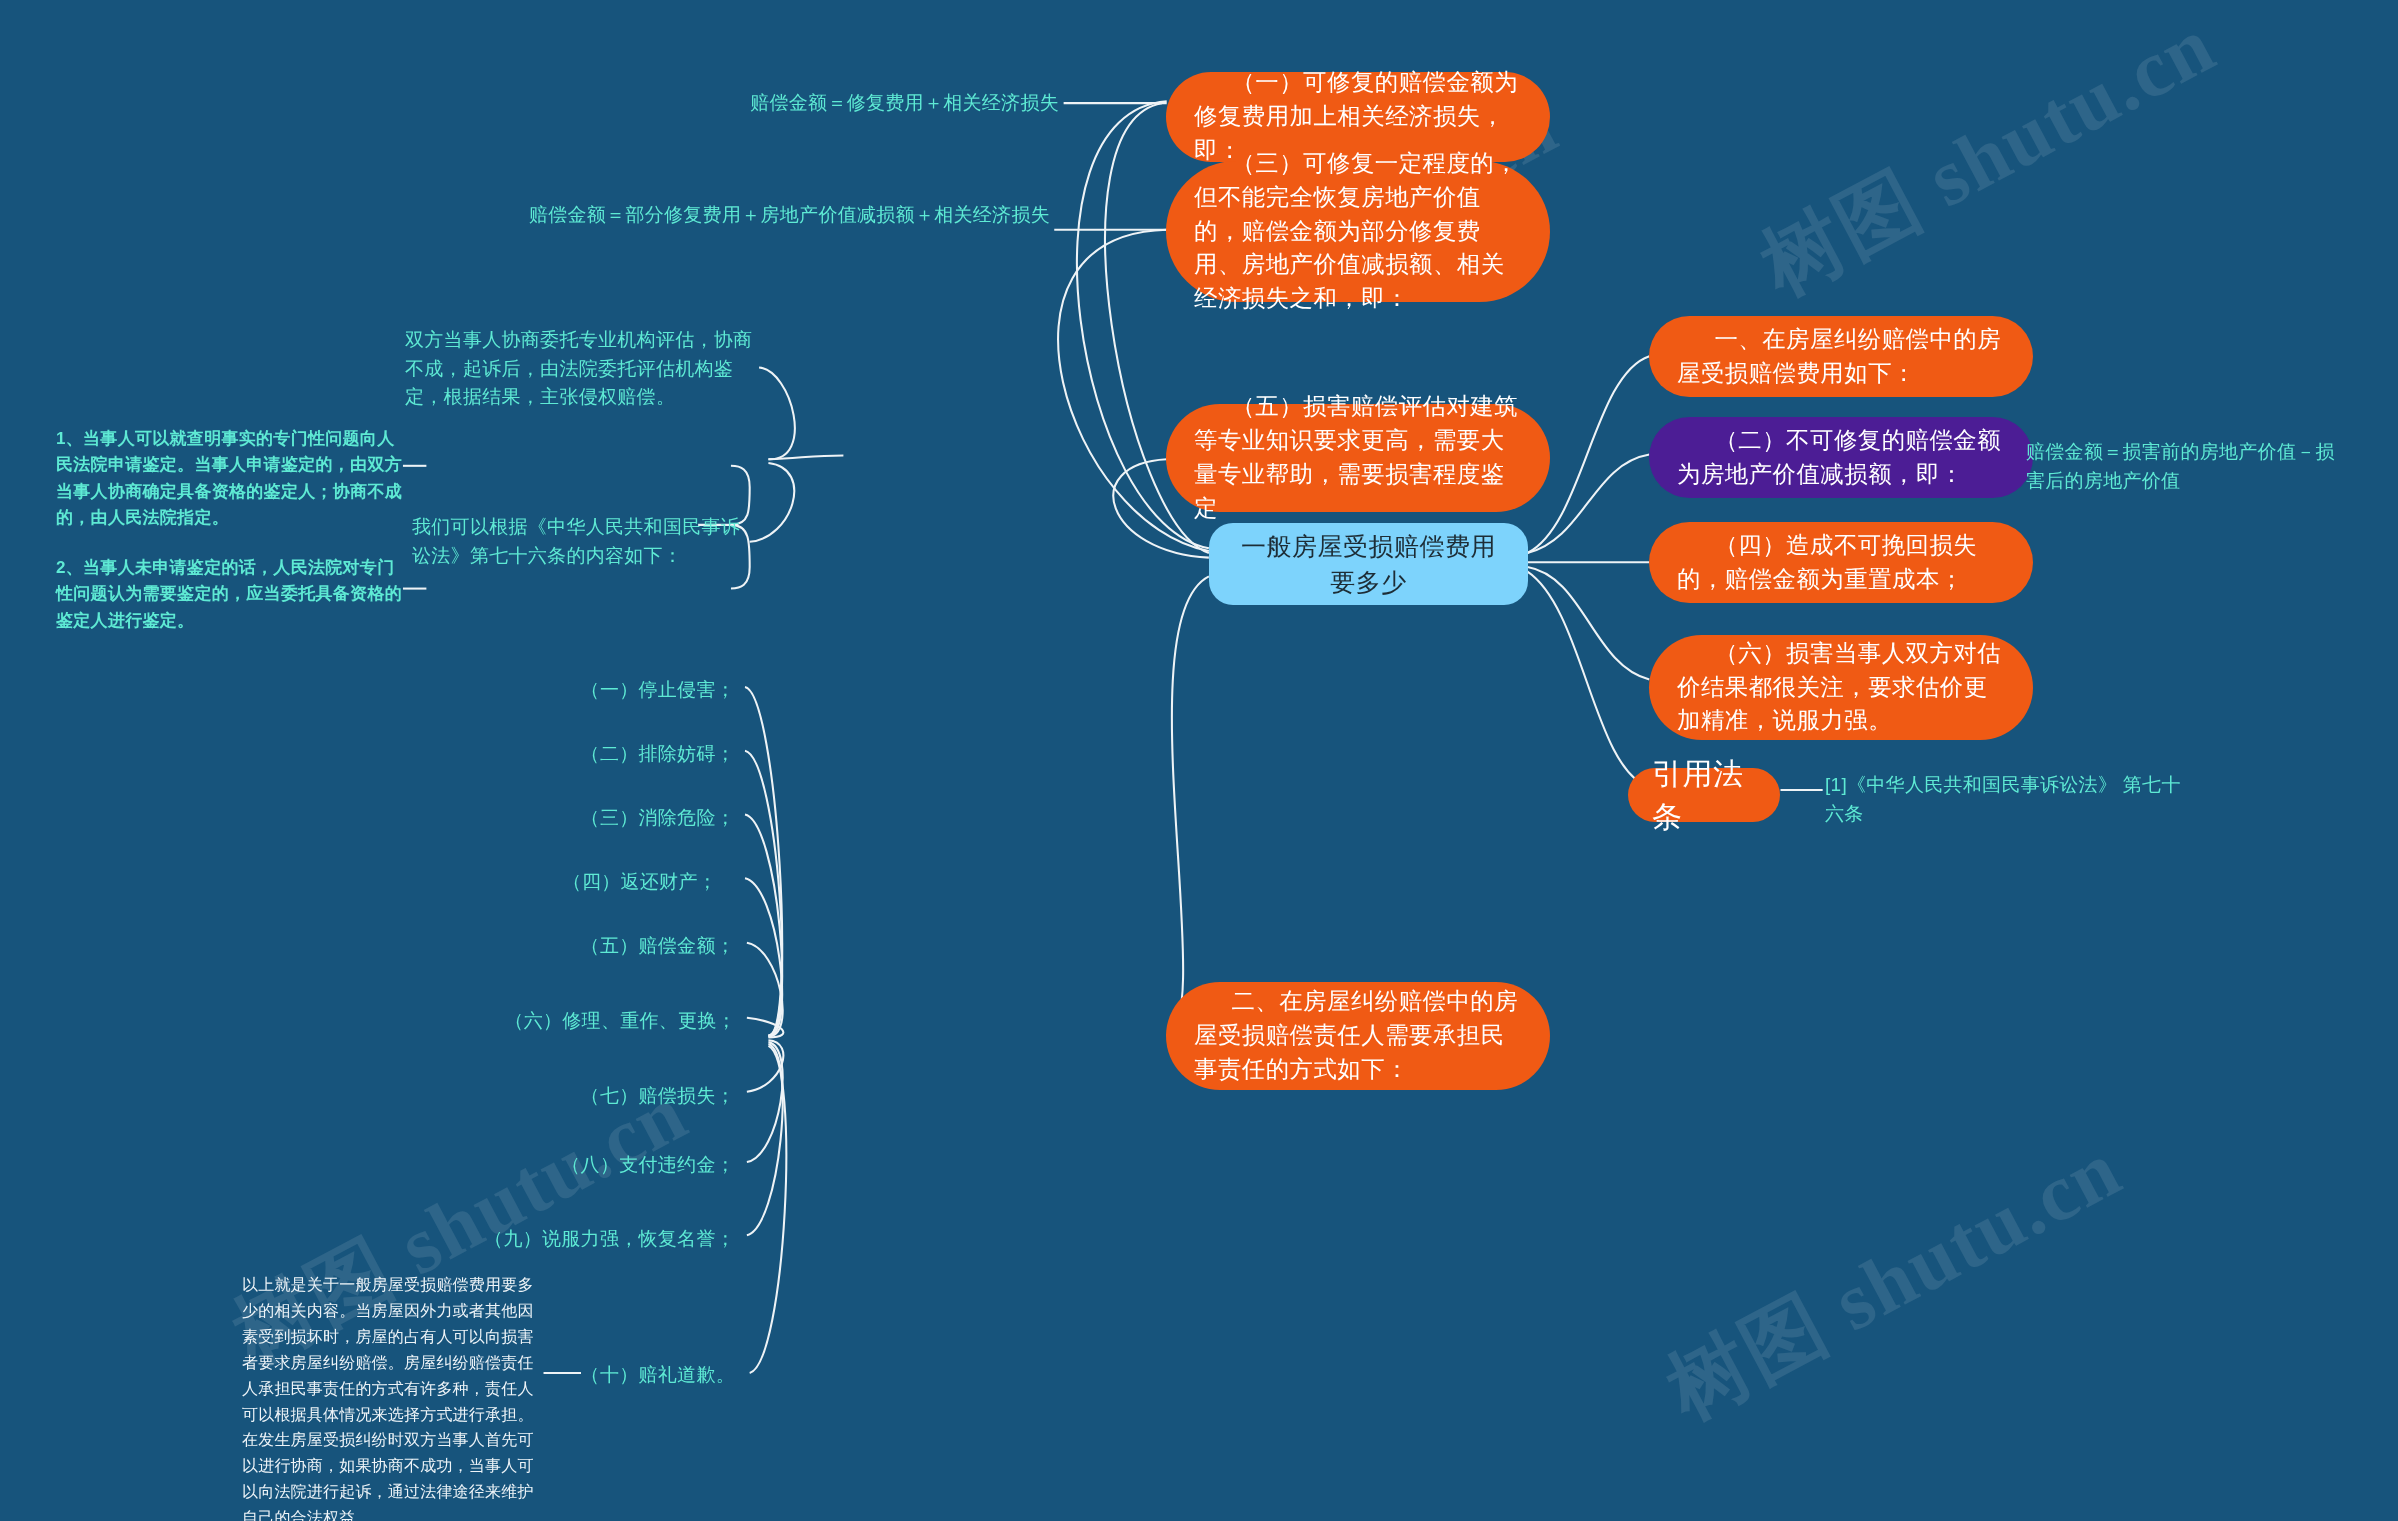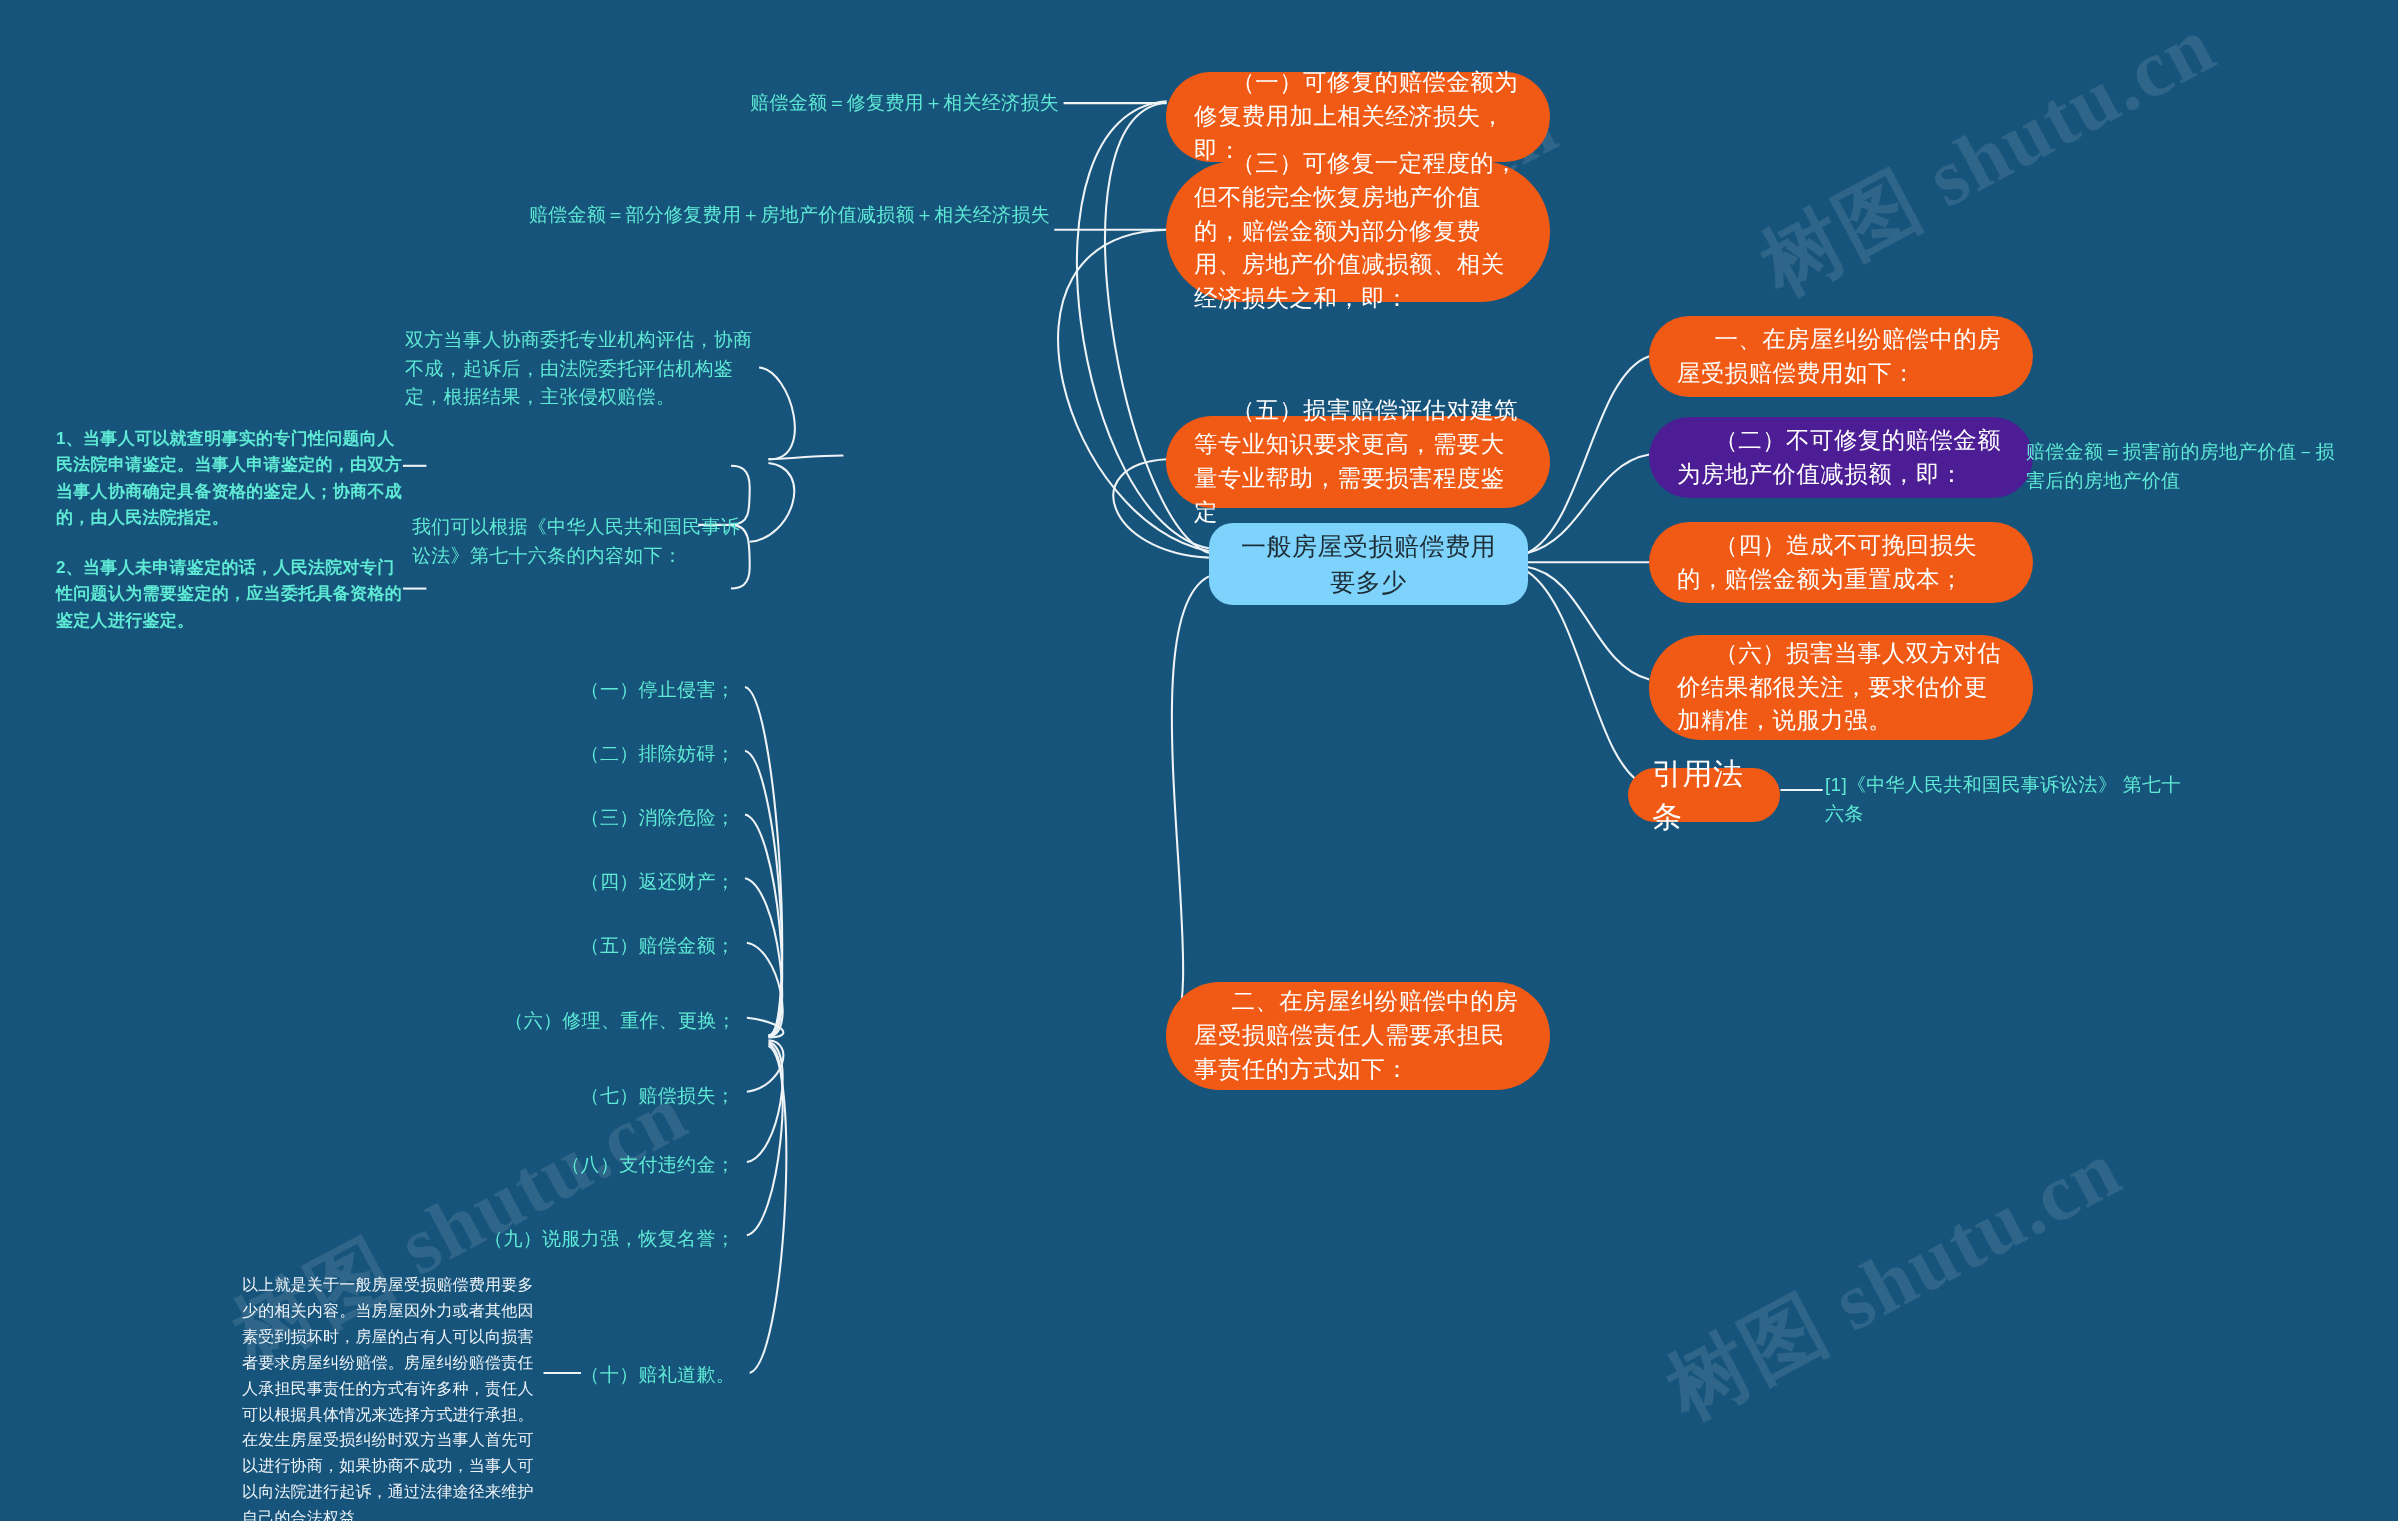--- a/index.html
+++ b/index.html
@@ -120,28 +120,28 @@
 
   <div class="lbl" style="left:412px;top:513px;width:337px;">我们可以根据《中华人民共和国民事诉讼法》第七十六条的内容如下：</div>
 
   <div class="lbl tiny" style="left:56px;top:426px;width:347px;">1、当事人可以就查明事实的专门性问题向人民法院申请鉴定。当事人申请鉴定的，由双方当事人协商确定具备资格的鉴定人；协商不成的，由人民法院指定。</div>
   <div class="lbl tiny" style="left:56px;top:555px;width:347px;">2、当事人未申请鉴定的话，人民法院对专门性问题认为需要鉴定的，应当委托具备资格的鉴定人进行鉴定。</div>
 
   <div class="node" style="left: 1166px; top: 72px; width: 384px; height: 90px; background: rgb(240, 90, 20);">（一）可修复的赔偿金额为修复费用加上相关经济损失，即：</div>
 
   <div class="node" style="left: 1166px; top: 161px; width: 384px; height: 141px; background: rgb(240, 90, 20);">（三）可修复一定程度的，但不能完全恢复房地产价值的，赔偿金额为部分修复费用、房地产价值减损额、相关经济损失之和，即：</div>
 
-  <div class="node" style="left: 1166px; top: 416px; width: 384px; height: 92px; background: rgb(240, 90, 20);">（五）损害赔偿评估对建筑等专业知识要求更高，需要大量专业帮助，需要损害程度鉴定</div>
+  <div class="node" style="left: 1166px; top: 404px; width: 384px; height: 108px; background: rgb(240, 90, 20);">（五）损害赔偿评估对建筑等专业知识要求更高，需要大量专业帮助，需要损害程度鉴定</div>
 
   <div class="node" style="left: 1166px; top: 982px; width: 384px; height: 108px; background: rgb(240, 90, 20);">二、在房屋纠纷赔偿中的房屋受损赔偿责任人需要承担民事责任的方式如下：</div>
 
   <div class="lbl li" style="left:487px;top:676px;width:248px;">（一）停止侵害；</div>
   <div class="lbl li" style="left:487px;top:740px;width:248px;">（二）排除妨碍；</div>
   <div class="lbl li" style="left:487px;top:804px;width:248px;">（三）消除危险；</div>
-  <div class="lbl li" style="left:487px;top:868px;width:248px;text-align:right;">（四）返还财产；</div>
+  <div class="lbl li" style="left:469px;top:868px;width:248px;text-align:right;">（四）返还财产；</div>
   <div class="lbl li" style="left:487px;top:932px;width:248px;">（五）赔偿金额；</div>
   <div class="lbl li" style="left:450px;top:1007px;width:286px;">（六）修理、重作、更换；</div>
   <div class="lbl li" style="left:487px;top:1082px;width:248px;">（七）赔偿损失；</div>
   <div class="lbl li" style="left:468px;top:1151px;width:267px;">（八）支付违约金；</div>
   <div class="lbl li" style="left:431px;top:1225px;width:304px;">（九）说服力强，恢复名誉；</div>
   <div class="lbl li" style="left:487px;top:1361px;width:248px;">（十）赔礼道歉。</div>
 
   <div class="para" style="left:242px;top:1272px;width:302px;">以上就是关于一般房屋受损赔偿费用要多少的相关内容。当房屋因外力或者其他因素受到损坏时，房屋的占有人可以向损害者要求房屋纠纷赔偿。房屋纠纷赔偿责任人承担民事责任的方式有许多种，责任人可以根据具体情况来选择方式进行承担。在发生房屋受损纠纷时双方当事人首先可以进行协商，如果协商不成功，当事人可以向法院进行起诉，通过法律途径来维护自己的合法权益。</div>
 
   <div class="node center" style="left: 1209px; top: 523px; width: 319px; height: 82px; background: #7dd3fc;">一般房屋受损赔偿费用要多少</div>

